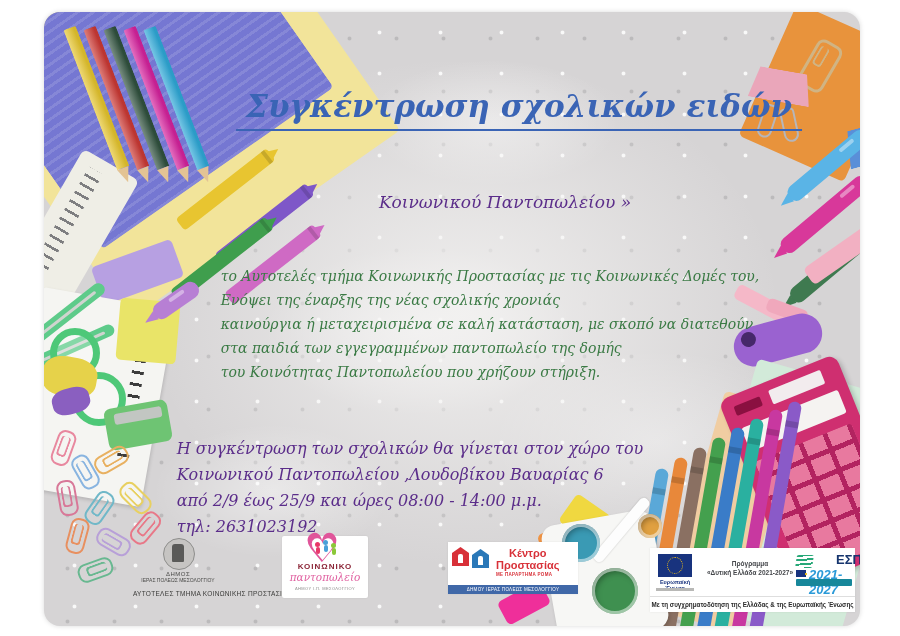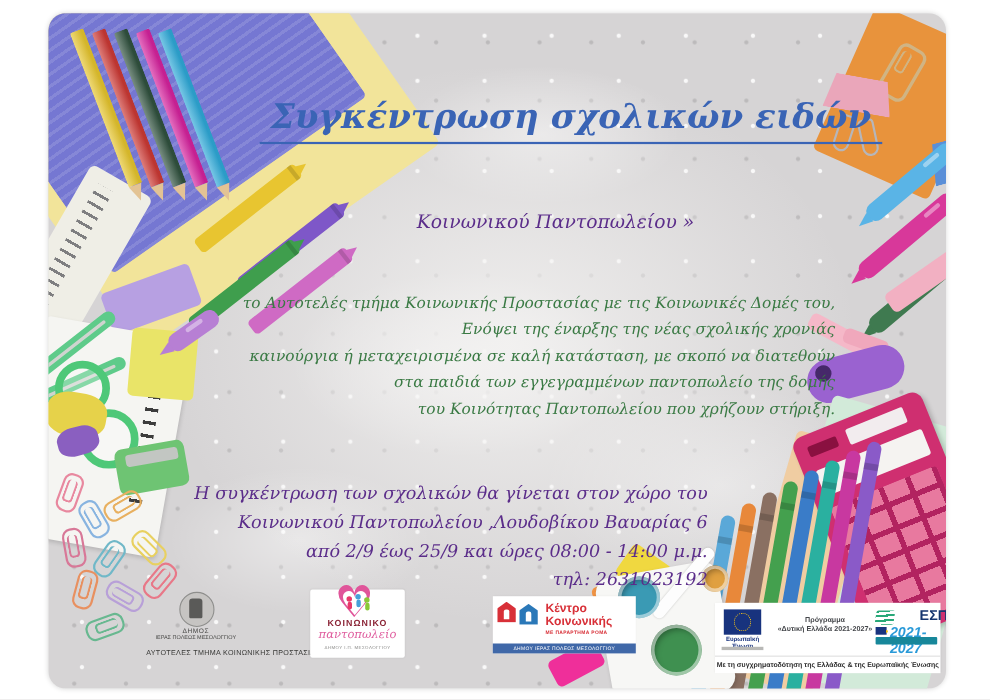--- a/index.html
+++ b/index.html
@@ -14,21 +14,21 @@
       radial-gradient(220px 120px at 46% 52%, rgba(255,255,255,.55), transparent 70%),
       radial-gradient(170px 95px at 28% 78%, rgba(255,255,255,.45), transparent 70%),
       radial-gradient(230px 130px at 75% 70%, rgba(255,255,255,.40), transparent 70%),
       radial-gradient(circle, rgba(128,126,128,.30) 0 1.4px, transparent 2.4px),
       radial-gradient(circle, rgba(255,255,255,.85) 0 1.4px, transparent 2.4px);
     background-size:auto,auto,auto,auto,auto,47px 53px,61px 41px;}
   .abs{position:absolute;}
   .glow{left:110px;top:50px;width:620px;height:500px;
     background:radial-gradient(ellipse at center, rgba(244,243,242,.85), rgba(244,243,242,0) 72%);}
   
-  .txt{z-index:5;white-space:nowrap;font-style:italic;text-align:right;}
+  .txt{z-index:5;white-space:nowrap;font-style:italic;text-align:left;}
   #title{top:76px;left:50%;transform:translateX(calc(-50% + 67px));
     font-size:31px;font-weight:bold;color:#3a64b5;border-bottom:2.5px solid #3a64b5;
     padding:0 10px 5px;}
   #subtitle{top:176px;left:50%;transform:translateX(calc(-50% + 53px));
     font-size:17px;line-height:28px;color:#5b2d8a;}
   #bodytext{top:252px;left:50%;transform:translateX(calc(-50% + 38px));
     font-size:14px;line-height:24px;color:#3a7a44;}
   #infotext{top:424px;left:50%;transform:translateX(calc(-50% - 42px));
     font-size:16px;line-height:26px;color:#5b2d8a;}
   
@@ -212,23 +212,23 @@
     <div class="abs fig" style="left:41px;top:4px;background:#48a0d8;"></div>
     <div class="abs fig" style="left:49px;top:7px;background:#8ac838;"></div>
     <div class="abs sans" style="left:0;top:26px;width:86px;text-align:center;font-size:8px;font-weight:bold;color:#8a2335;letter-spacing:1px;">ΚΟΙΝΩΝΙΚΟ</div>
     <div class="abs" style="left:0;top:35px;width:86px;text-align:center;font-size:10.5px;font-style:italic;color:#e060a0;">παντοπωλείο</div>
     <div class="abs sans" style="left:0;top:50px;width:86px;text-align:center;font-size:4px;color:#8a8a88;letter-spacing:.4px;">ΔΗΜΟΥ Ι.Π. ΜΕΣΟΛΟΓΓΙΟΥ</div>
   </div>
 
   <div class="abs logo-box sans" style="left:404px;top:530px;width:130px;height:52px;">
     <div class="abs house" style="left:4px;top:5px;background:#d83038;"></div>
     <div class="abs house" style="left:24px;top:7px;background:#2a78b8;"></div>
-    <div class="abs" style="left:48px;top:5px;color:#d83038;font-weight:bold;font-size:11px;line-height:12px;">
+    <div class="abs" style="left:48px;top:5px;color:#d83038;font-weight:bold;font-size:11px;line-height:12px;text-align:center;">
       <div>Κέντρο</div>
-      <div>Κοινωνικής</div>
+      <div>Προστασίας</div>
     </div>
     <div class="abs" style="left:48px;top:30px;font-size:4.5px;color:#d83038;font-weight:bold;letter-spacing:.3px;">ΜΕ ΠΑΡΑΡΤΗΜΑ ΡΟΜΑ</div>
     <div class="abs" style="left:0;bottom:0;width:130px;height:9px;background:#4068a8;">
       <div style="text-align:center;font-size:4.5px;color:#ffffff;line-height:9px;letter-spacing:.3px;">ΔΗΜΟΥ ΙΕΡΑΣ ΠΟΛΕΩΣ ΜΕΣΟΛΟΓΓΙΟΥ</div>
     </div>
   </div>
 
   <div class="abs logo-box sans" style="left:606px;top:536px;width:205px;height:64px;">
     <div class="abs euflag" style="left:8px;top:6px;width:34px;height:23px;"></div>
     <div class="abs" style="left:0;top:31px;width:50px;text-align:center;font-size:5.5px;font-weight:bold;color:#18337e;">Ευρωπαϊκή Ένωση</div>

